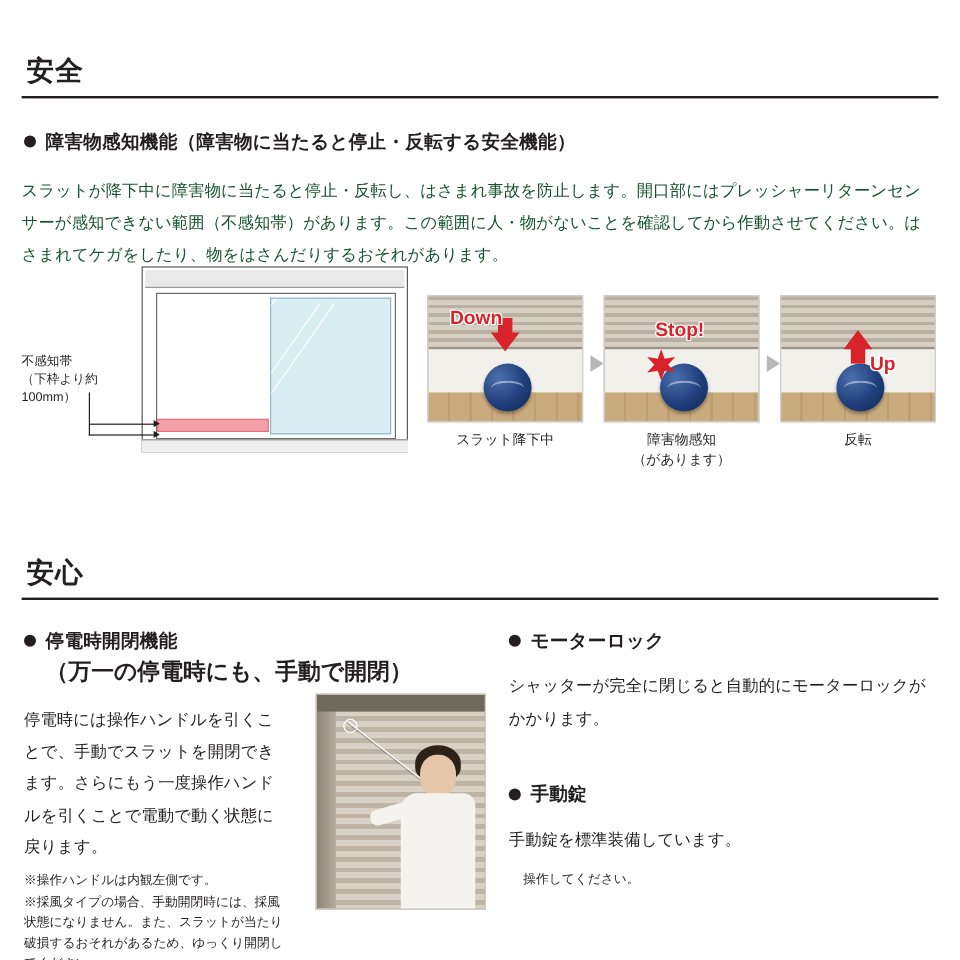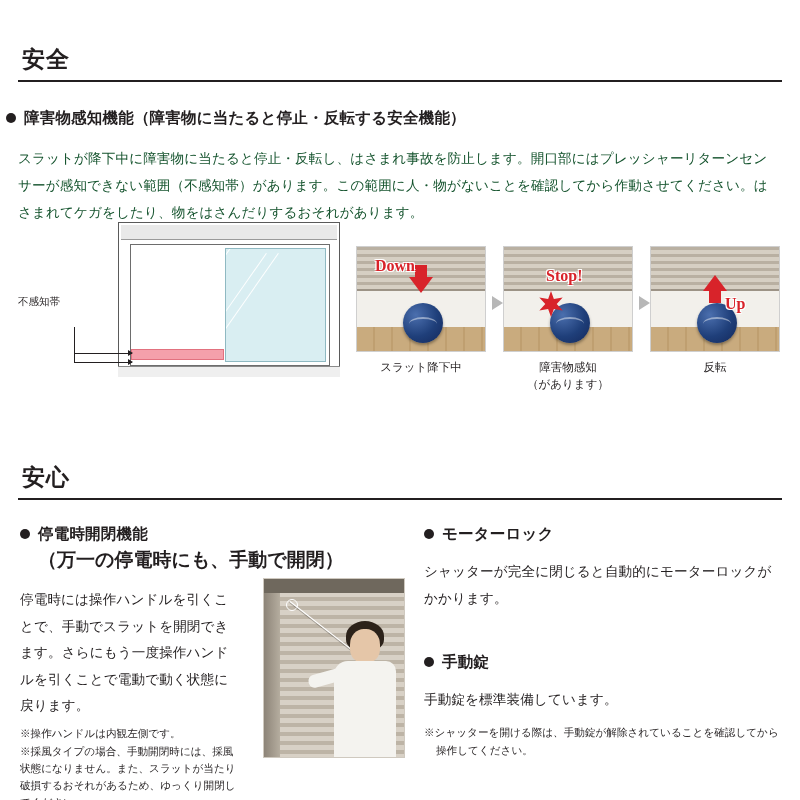--- a/index.html
+++ b/index.html
@@ -13,21 +13,20 @@
     font-family: "Liberation Sans", sans-serif;
     color: #231f20;
     position: relative;
     overflow: hidden;
   }
   .page {
     position: absolute;
     left: 0; top: 0;
     width: 800px;
     height: 800px;
-    font-family: Liberation Serif, serif;
   }
 
   
   .section-head {
     position: absolute;
     left: 18px;
     width: 764px;
   }
   .section-head .title {
     font-size: 23px;
@@ -59,21 +58,21 @@
     border-radius: 50%;
     background: #231f20;
     margin-right: 8px;
     margin-top: 5px;
     flex: none;
   }
 
   
   #safety-bullet {
     position: absolute;
-    left: 6px;
+    left: 20px;
     top: 108px;
     width: 740px;
   }
   #safety-body {
     position: absolute;
     left: 18px;
     top: 145px;
     width: 760px;
     font-size: 13.6px;
     line-height: 2.0;
@@ -521,20 +520,21 @@
     <div class="red-band"></div>
     <div class="sill"></div>
     <div class="lead-v"></div>
     <div class="lead-v2"></div>
     <div class="lead-h1"></div>
     <div class="lead-h2"></div>
     <div class="lead-arrow1"></div>
     <div class="lead-arrow2"></div>
     <div class="callout-label">
       <div>不感知帯</div>
+      <div>（下枠より約100mm）</div>
     </div>
   </div>
 
   <div class="photo-row">
 
     <div class="photo-panel" style="left:0px;">
       <div class="shot">
         <div class="slats"></div>
         <div class="wallface"></div>
         <div class="floor"></div>
@@ -617,19 +617,18 @@
       <div class="body">シャッターが完全に閉じると自動的にモーターロックがかかります。</div>
     </div>
 
     <div class="block gap-lock">
       <div class="bullet-head">
         <span class="bullet-dot"></span>
         <span>手動錠</span>
       </div>
       <div class="body">手動錠を標準装備しています。</div>
       <div class="note">
-        <span>※シャッターを開ける際は、手動錠が解除されていることを確認してから</span>
         <span class="indent">操作してください。</span>
       </div>
     </div>
   </div>
 
 </div>
 
 </body></html>

